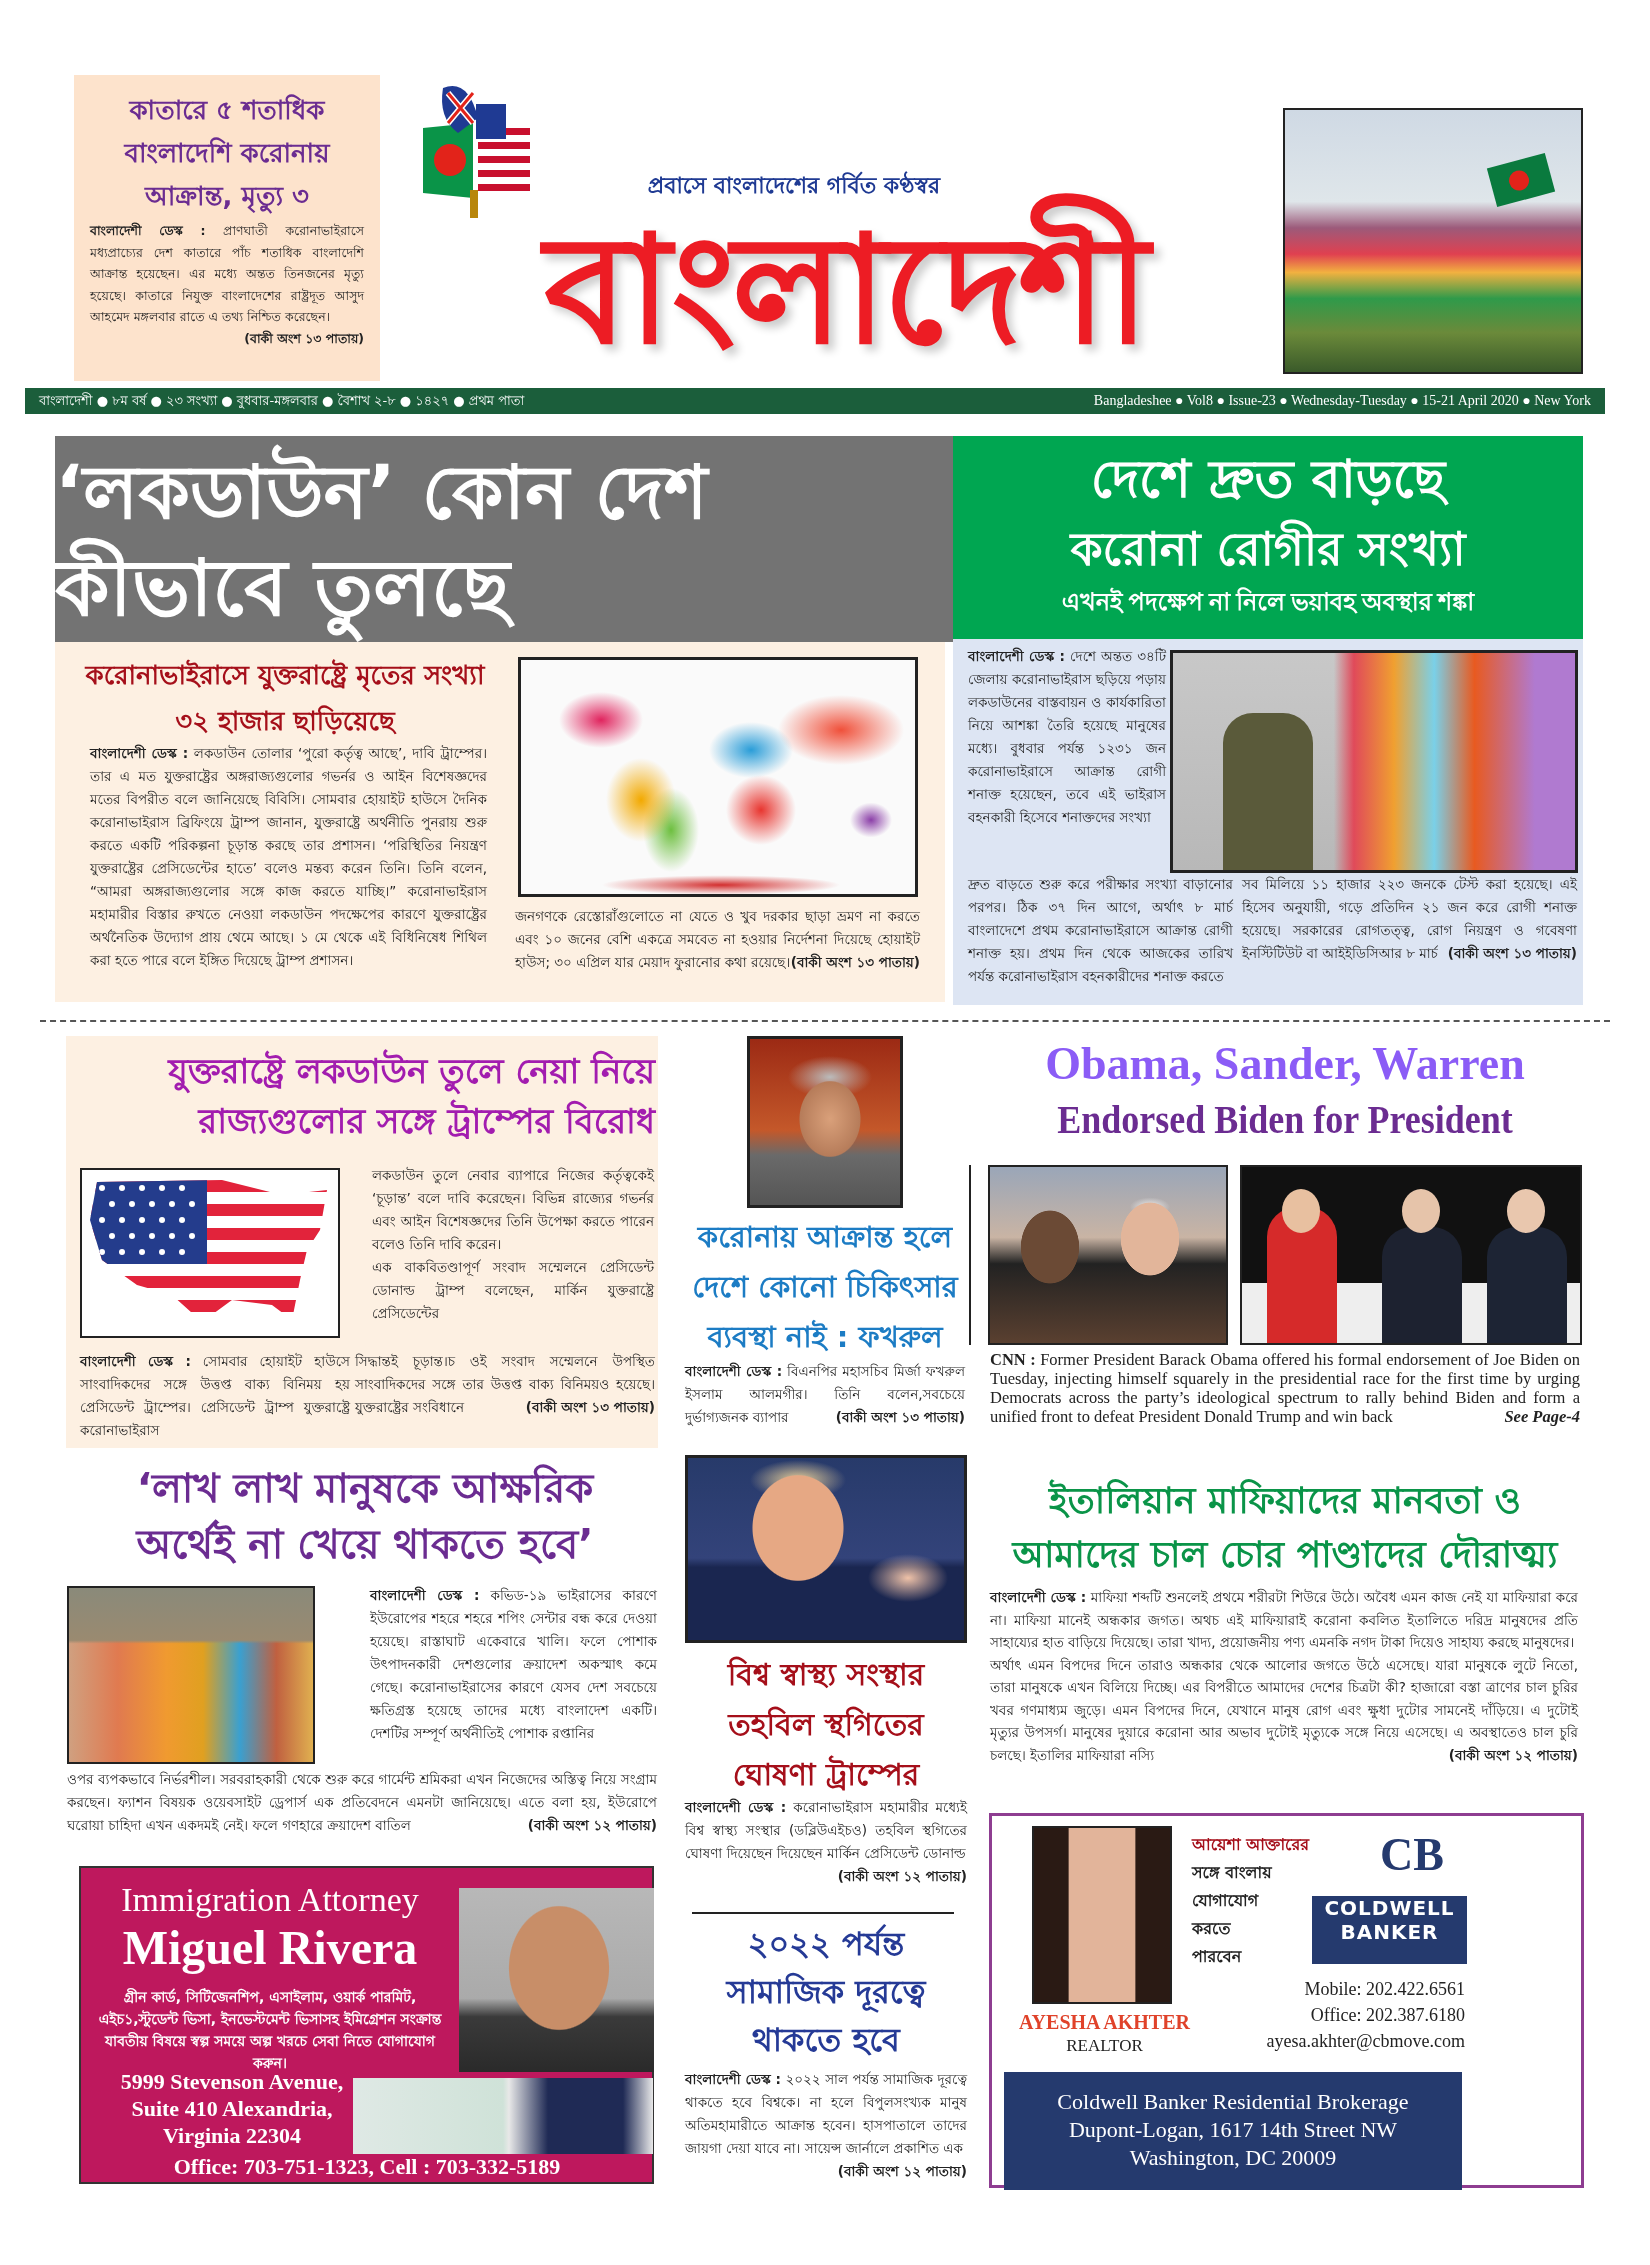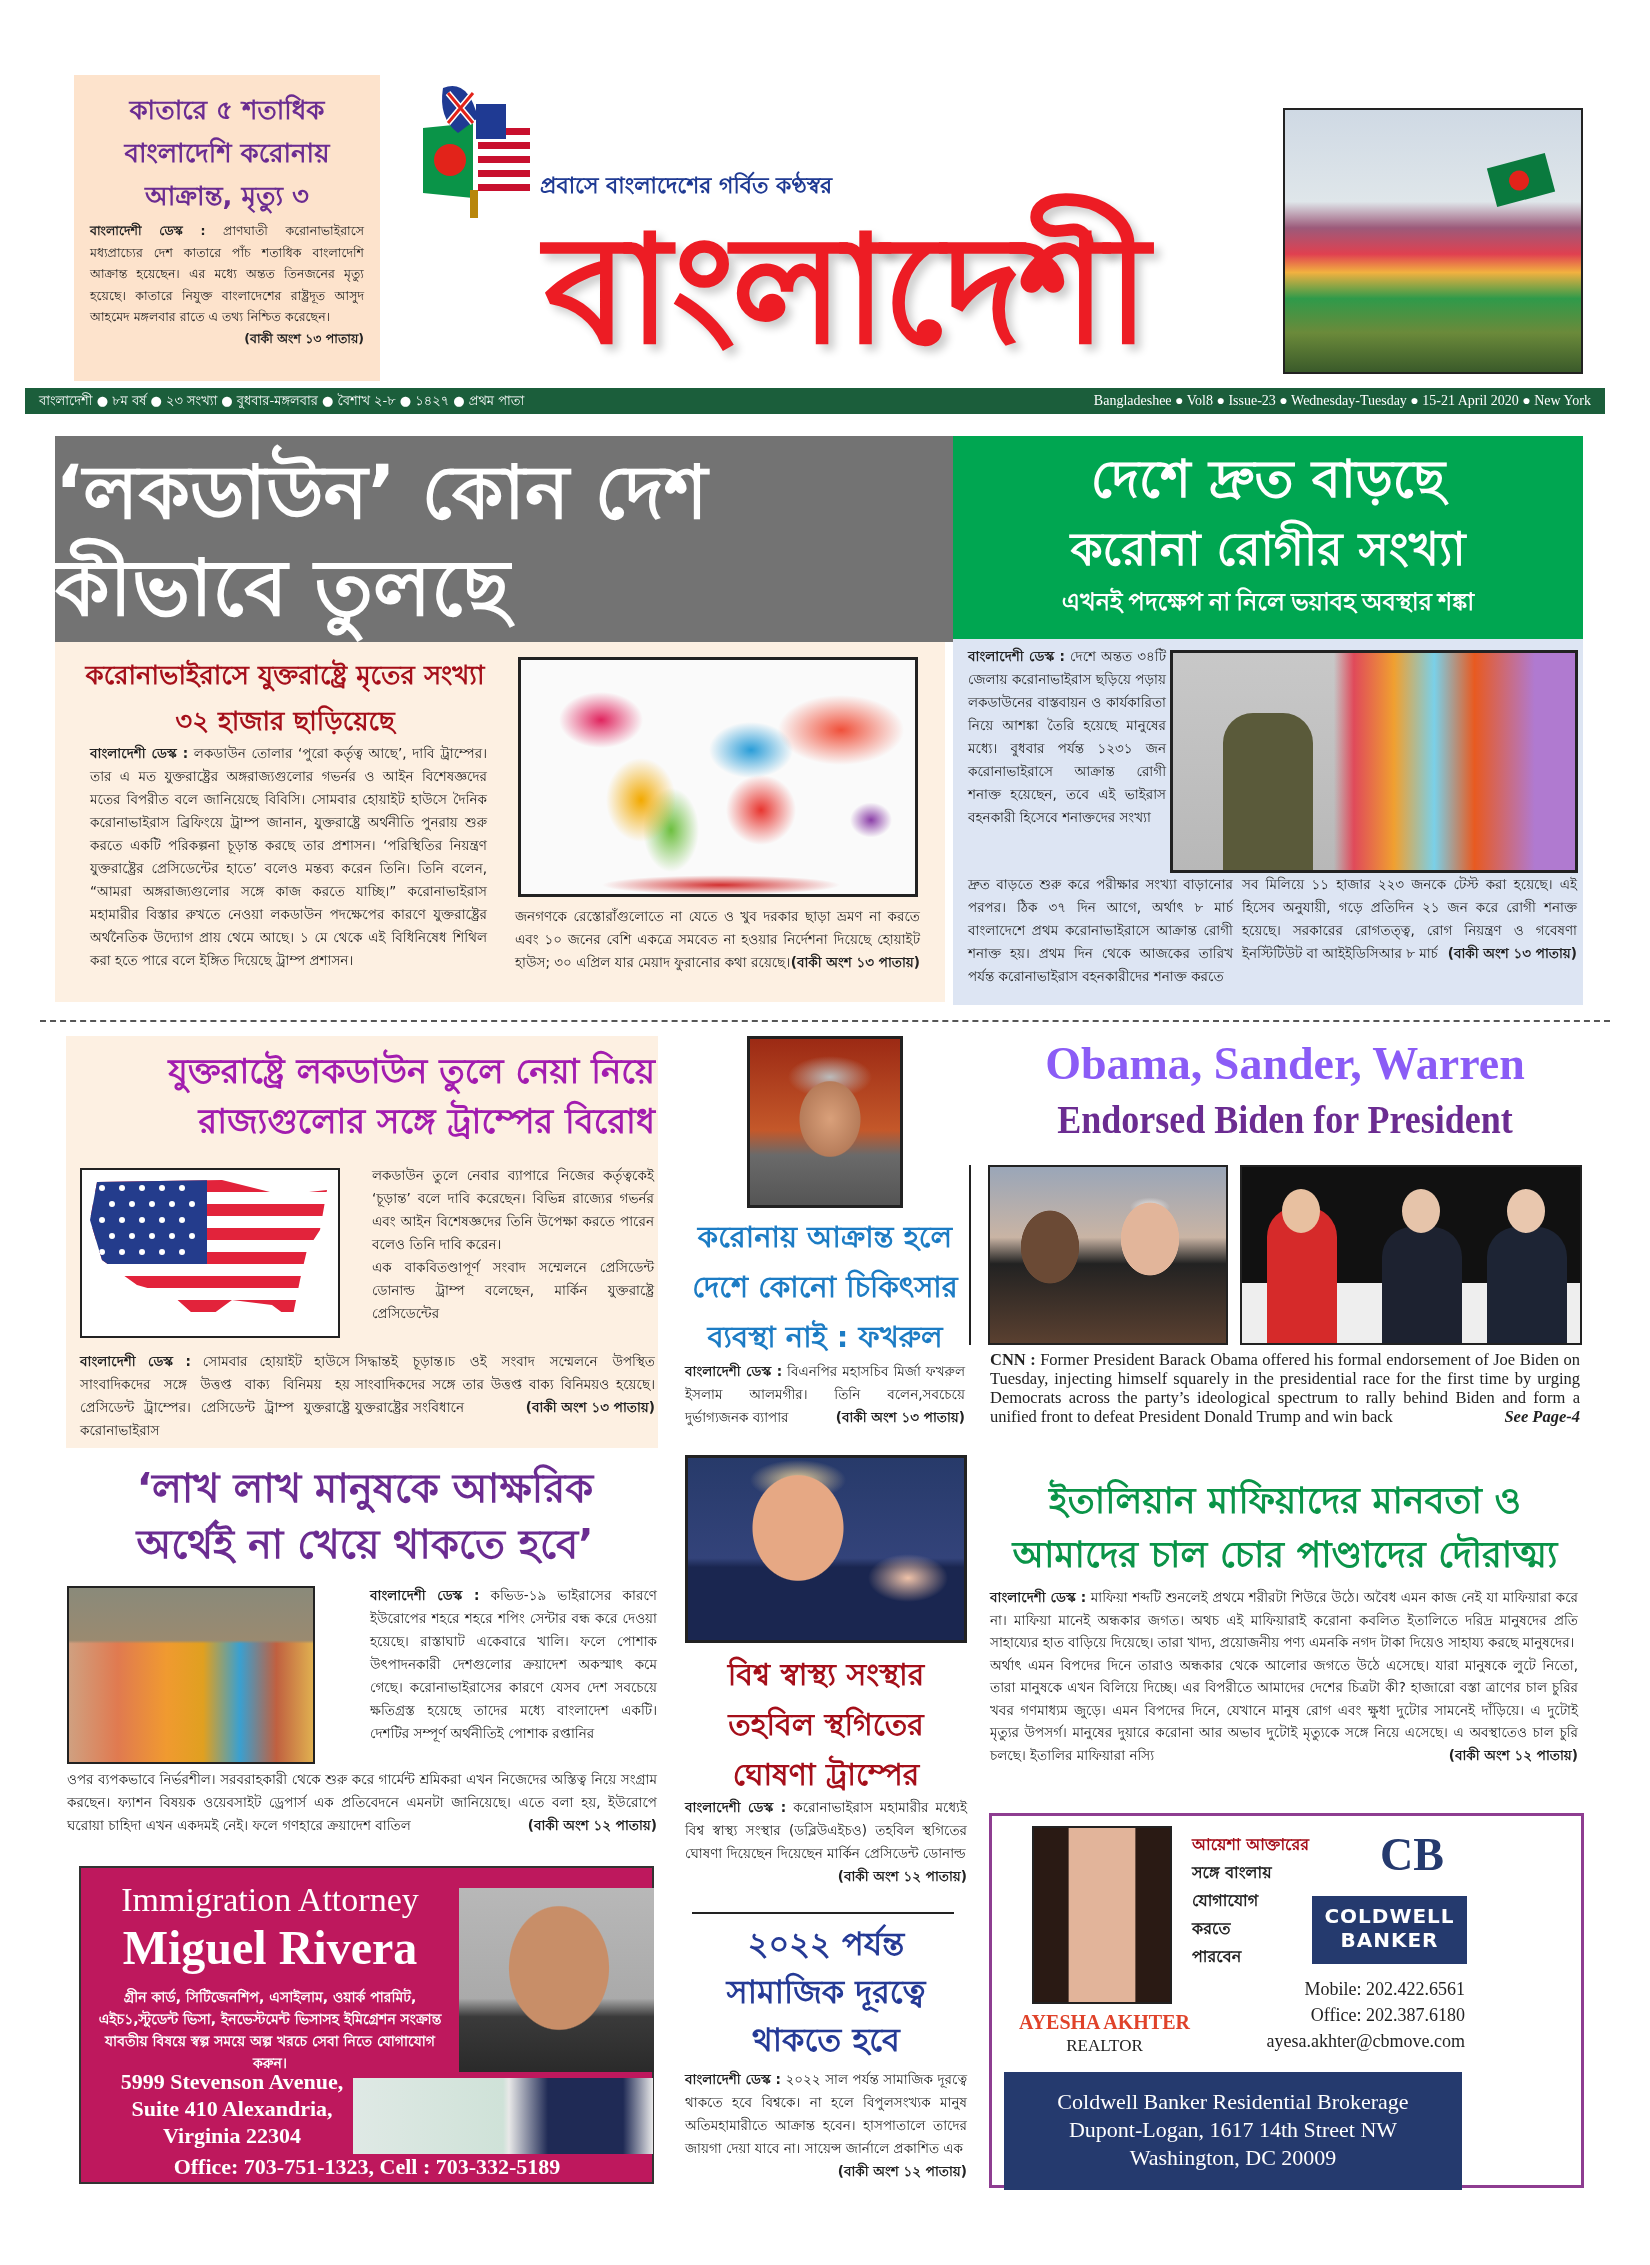--- a/index.html
+++ b/index.html
@@ -38,21 +38,21 @@
         <rect x="60" y="64" width="52" height="7"></rect>
       <rect x="60" y="78" width="52" height="7"></rect>
         <rect x="60" y="92" width="52" height="7"></rect>
       <rect x="60" y="106" width="52" height="7"></rect>
     </g>
     <rect x="58" y="26" width="30" height="35" fill="#1f3a93"></rect>
     <rect x="52" y="112" width="8" height="28" fill="#b8860b"></rect>
   </svg>
 </div>
 
-<div class="abs" style="left:540px;top:168px;width:400px;color:#1f3a93;font-size:22px;font-weight:bold;white-space:nowrap;">প্রবাসে বাংলাদেশের গর্বিত কণ্ঠস্বর</div>
+<div class="abs" style="left:540px;top:168px;width:400px;color:#1f3a93;font-size:22px;font-weight:bold;white-space:nowrap;text-align:right;">প্রবাসে বাংলাদেশের গর্বিত কণ্ঠস্বর</div>
 
 <div class="abs" style="left:405px;top:200px;width:880px;height:180px;color:#ed1c24;font-size:150px;line-height:180px;font-weight:bold;text-align:center;letter-spacing:-4px;text-shadow:6px 6px 8px rgba(0,0,0,0.2);">বাংলাদেশী</div>
 
 <div class="photo" style="left:1283px;top:108px;width:300px;height:266px;border-width:2px;">
   <div class="ph-grad" style="background:linear-gradient(180deg,#cfd9e4 0%,#dfe6ea 35%,#9c5a7a 45%,#e04050 55%,#f2b140 62%,#2f9a4a 72%,#6b8a3a 85%,#3a5a2a 100%);"></div>
   <div style="position:absolute;right:30px;top:50px;width:60px;height:40px;background:#0a7a3e;transform:rotate(-15deg);">
     <div style="position:absolute;left:18px;top:10px;width:20px;height:20px;border-radius:50%;background:#e2231a;"></div>
   </div>
 </div>
 
@@ -302,21 +302,21 @@
 
   <div style="position:absolute;left:200px;top:15px;width:150px;font-size:16px;line-height:28px;font-weight:bold;">
     <div style="color:#a50f1a;">আয়েশা আক্তারের</div>
     <div>সঙ্গে বাংলায়</div>
     <div>যোগাযোগ</div>
     <div>করতে</div>
     <div>পারবেন</div>
   </div>
 
   <div class="serif" style="position:absolute;left:375px;top:12px;width:90px;text-align:center;color:#253a6e;font-size:46px;font-weight:bold;">CB</div>
-  <div style="position:absolute;left:320px;top:80px;width:155px;height:68px;background:#253a6e;color:#fff;text-align:center;padding-top:8px;font-weight:bold;">
+  <div style="position:absolute;left:320px;top:80px;width:155px;height:68px;background:#253a6e;color:#fff;text-align:center;font-weight:bold;">
     <div style="font-size:20px;line-height:24px;letter-spacing:1px;">COLDWELL</div>
     <div style="font-size:20px;line-height:24px;letter-spacing:1px;">BANKER</div>
   </div>
 
   <div class="serif" style="position:absolute;left:225px;top:160px;width:248px;text-align:right;font-size:18px;line-height:26px;color:#222;">
     <div>Mobile: 202.422.6561</div>
     <div>Office: 202.387.6180</div>
     <div>ayesa.akhter@cbmove.com</div>
   </div>
 

